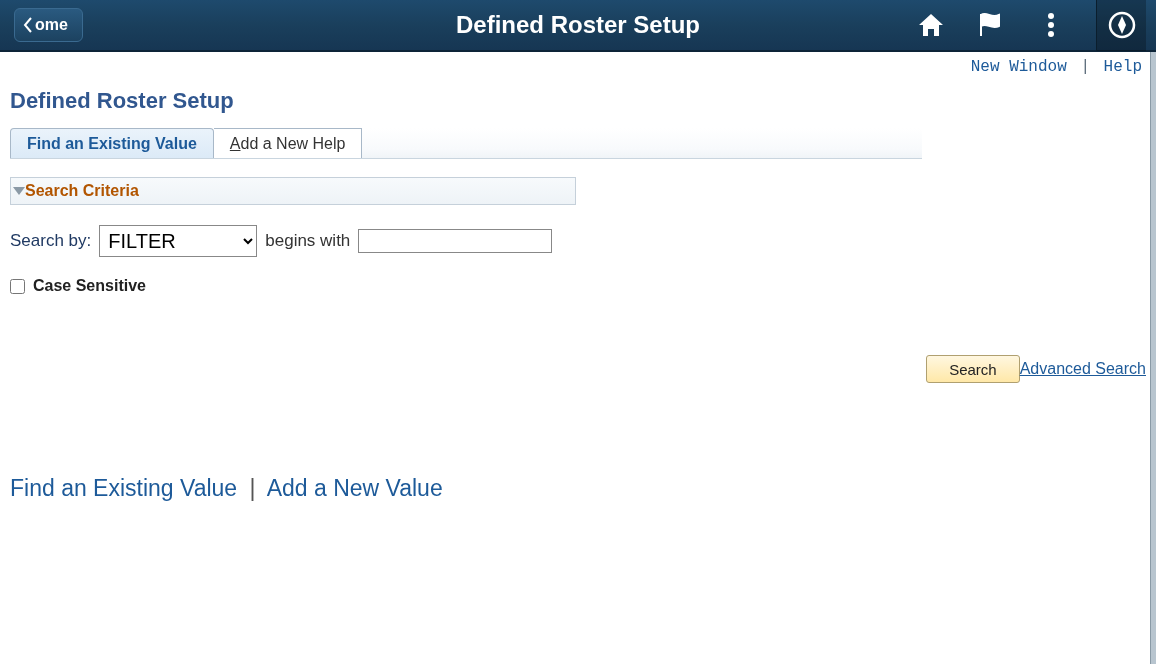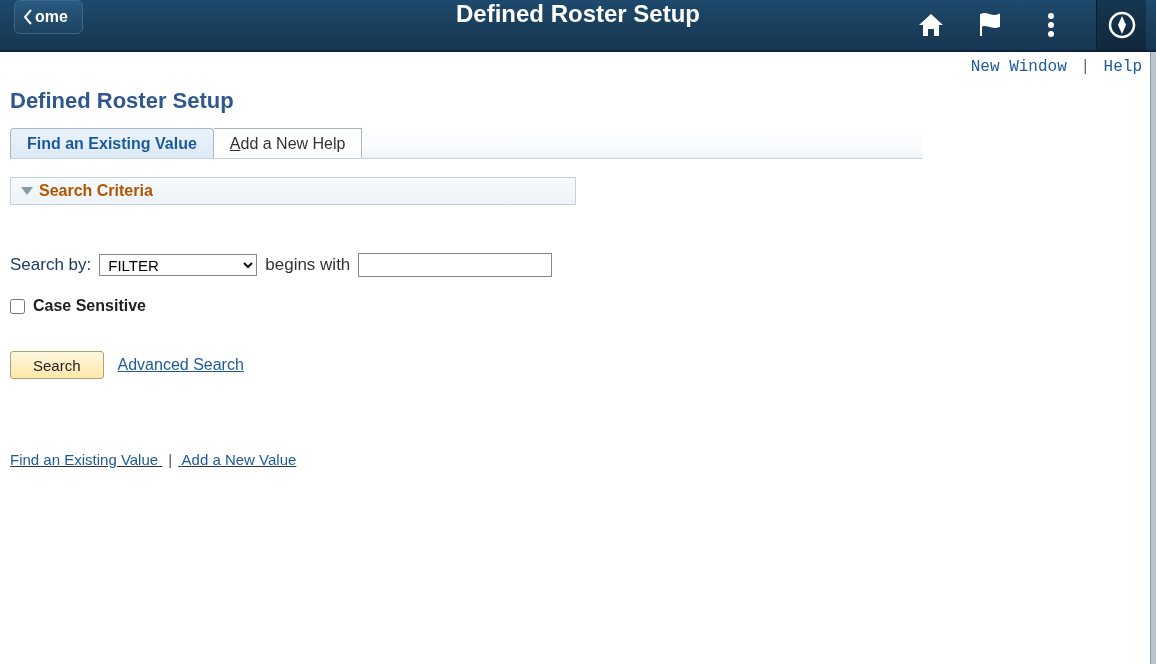--- a/index.html
+++ b/index.html
@@ -11,20 +11,21 @@
       height: 664px;
       overflow: hidden;
       background: #fff;
       position: relative;
     }
     .header-bar {
       height: 52px;
       background: linear-gradient(to bottom, #1e4a6d 0%, #1a3f5c 50%, #163653 100%);
       border-bottom: 2px solid #0d2438;
       display: flex;
+      align-items: center;
       color: #fff;
       position: relative;
     }
     .home-btn {
       margin-left: 14px;
       height: 34px;
       padding: 0 14px 0 8px;
       background: linear-gradient(to bottom, #2a5a80, #1c4260);
       border: 1px solid #3a6a90;
       border-radius: 6px;
@@ -129,92 +130,90 @@
     }
     .tab.inactive .ul { text-decoration: underline; }
     .search-criteria-bar {
       margin-top: 18px;
       height: 28px;
       width: 566px;
       border: 1px solid #c5d0da;
       background: linear-gradient(to bottom, #f7fafc, #eef3f7);
       display: flex;
       align-items: center;
-      padding-left: 10px;
-      gap: 6px;
+      padding-left: 2px;
     }
     .collapse-tri {
       width: 0; height: 0;
       border-left: 6px solid transparent;
       border-right: 6px solid transparent;
       border-top: 8px solid #8b9aa6;
       cursor: pointer;
     }
     .sc-label {
       color: #b25500;
       font-weight: bold;
       font-size: 16px;
     }
     .search-row {
-      margin-top: 48px;
+      margin-top: 20px;
       display: flex;
       align-items: center;
       gap: 8px;
       font-size: 17px;
       color: #333;
     }
     .search-row .lbl { color: #203a63; }
     .filter-select {
       width: 158px;
-      height: 22px;
+      height: 32px;
       border: 1px solid #888;
       background: #fff;
-      font-size: 15px;
+      font-size: 20px;
       padding-left: 4px;
     }
     .text-input {
       width: 194px;
       height: 24px;
       border: 1px solid #888;
       padding: 0 4px;
     }
     .case-row {
       margin-top: 20px;
       display: flex;
       align-items: center;
       gap: 8px;
     }
     .case-row label { font-weight: bold; font-size: 16px; color: #222; text-align: right; }
     .case-row input[type=checkbox]{ width:15px; height:15px; }
     .action-row {
-      margin-top: 36px;
-      display: flex;
-      align-items: center;
-      gap: 14px;
+      margin-top: 60px;
+      display: flex;
+      align-items: center;
+      justify-content: flex-end;
     }
     .search-btn {
       height: 28px;
       padding: 0 22px;
       border: 1px solid #b0a070;
       border-radius: 3px;
       background: linear-gradient(to bottom, #fff7e0, #ffe8a8);
       font-size: 15px;
       color: #222;
       cursor: pointer;
     }
     .adv-link {
       color: #1d5a99;
       font-size: 16px;
       cursor: pointer;
       text-decoration: underline;
     }
     .bottom-links {
-      margin-top: 72px;
-      font-size: 15px;
-      text-decoration: underline;
+      margin-top: 92px;
+      font-size: 23px;
     }
     .bottom-links a { color: #1d5a99; text-decoration: none; cursor: pointer; }
     .bottom-links .sep { margin: 0 6px; color: #555; }
   </style>
 </head>
 <body>
 
 <div class="header-bar">
   <div class="home-btn">
     <svg viewBox="0 0 10 16">

